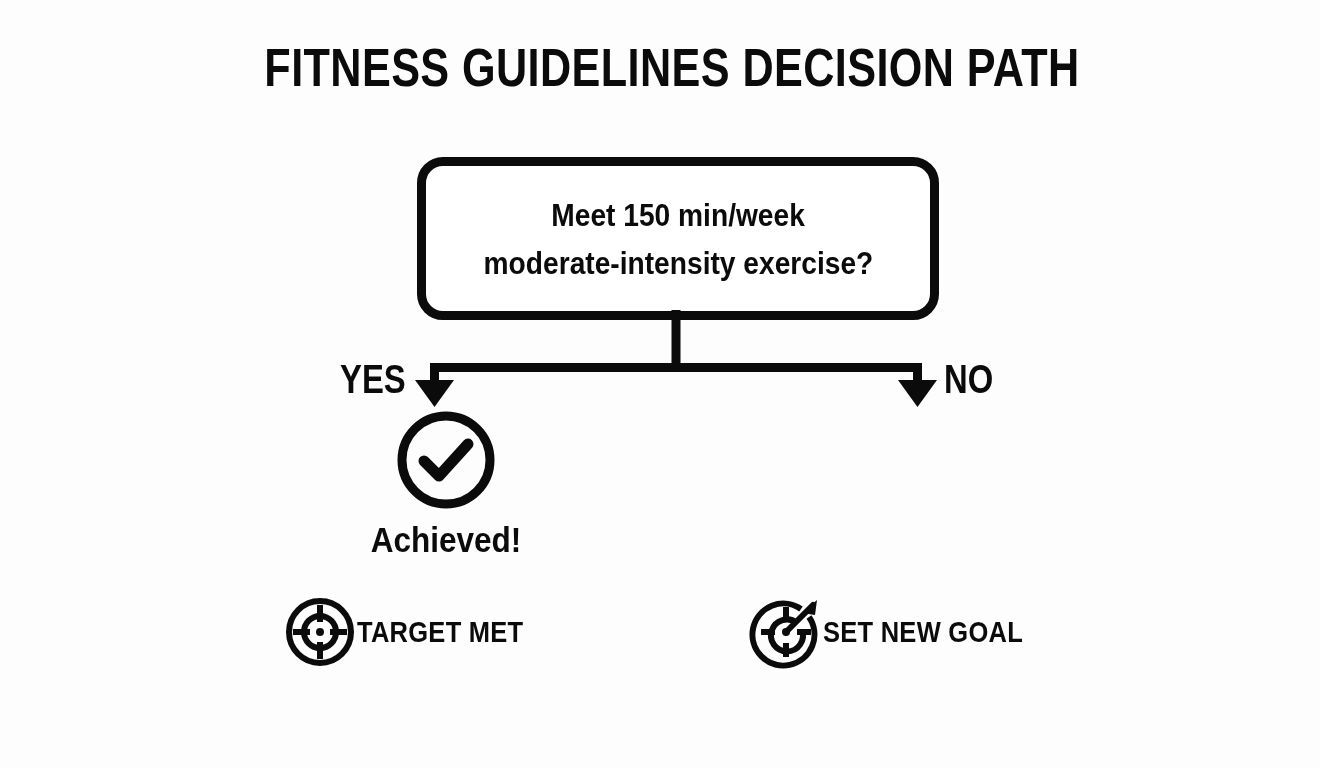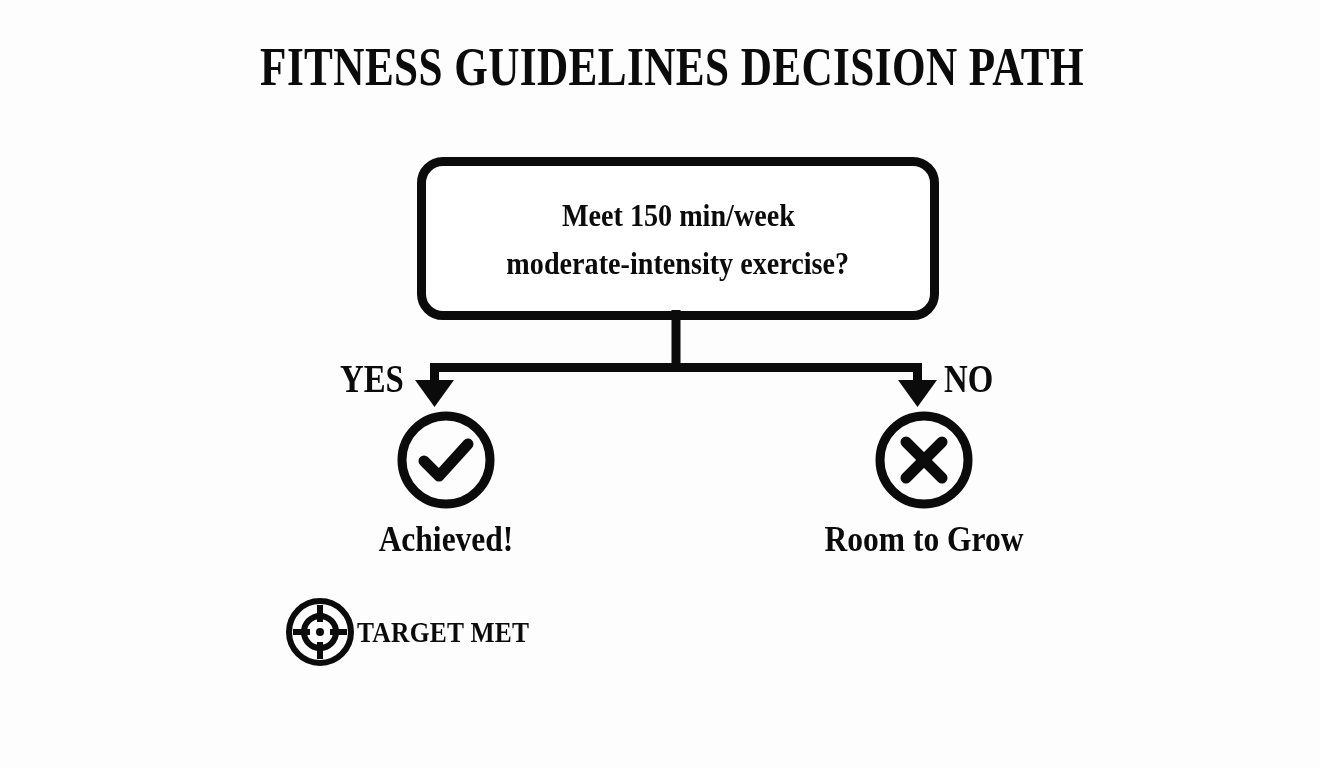--- a/index.html
+++ b/index.html
@@ -7,21 +7,21 @@
     margin: 0;
     padding: 0;
     background: #ffffff;
   }
   #canvas {
     position: relative;
     width: 1320px;
     height: 768px;
     background: #fdfdfd;
     overflow: hidden;
-    font-family: Liberation Serif, serif;
+    font-family: Liberation Sans, sans-serif;
     color: #0b0b0b;
   }
 
   
   #title {
     position: absolute;
     left: 0;
     top: 36px;
     width: 1344px;
     text-align: center;
@@ -152,36 +152,42 @@
   <div class="branch-label" id="label-no">NO</div>
 
   <div class="outcome" id="outcome-yes">
     <svg class="outcome-icon" width="104" height="104" viewBox="0 0 104 104">
       <circle cx="52" cy="52" r="44" fill="none" stroke="#0b0b0b" stroke-width="9"></circle>
       <polyline points="30,53 45,68 74,36" fill="none" stroke="#0b0b0b" stroke-width="11" stroke-linecap="round" stroke-linejoin="round"></polyline>
     </svg>
     <div class="outcome-label">Achieved!</div>
   </div>
 
-  <div class="outcome" id="outcome-no">
-    <svg class="outcome-icon" width="104" height="104" viewBox="0 0 104 104">
-      <circle cx="52" cy="52" r="44" fill="none" stroke="#0b0b0b" stroke-width="9"></circle>
-      <line x1="34" y1="34" x2="70" y2="70" stroke="#0b0b0b" stroke-width="11" stroke-linecap="round"></line>
-      <line x1="70" y1="34" x2="34" y2="70" stroke="#0b0b0b" stroke-width="11" stroke-linecap="round"></line>
-    </svg>
-    <div class="outcome-label">Room to Grow</div>
-  </div>
 
   <div class="chip" id="chip-target">
     <svg width="74" height="74" viewBox="0 0 74 74">
       <circle cx="37" cy="37" r="31" fill="none" stroke="#0b0b0b" stroke-width="6"></circle>
       <circle cx="37" cy="37" r="16" fill="none" stroke="#0b0b0b" stroke-width="6"></circle>
       <rect x="34" y="10" width="6" height="17" fill="#0b0b0b"></rect>
       <rect x="34" y="47" width="6" height="17" fill="#0b0b0b"></rect>
       <rect x="10" y="34" width="17" height="6" fill="#0b0b0b"></rect>
       <rect x="47" y="34" width="17" height="6" fill="#0b0b0b"></rect>
       <circle cx="37" cy="37" r="4" fill="#0b0b0b"></circle>
     </svg>
     <div class="chip-label">TARGET MET</div>
   </div>
 
+  <div class="chip" id="chip-goal">
+    <svg width="74" height="74" viewBox="0 0 74 74">
+      <path d="M 60 22 A 31 31 0 1 1 52 14" fill="none" stroke="#0b0b0b" stroke-width="6" stroke-linecap="butt"></path>
+      <path d="M 48 28 A 16 16 0 1 0 53 35" fill="none" stroke="#0b0b0b" stroke-width="6" stroke-linecap="butt"></path>
+      <rect x="34" y="12" width="6" height="14" fill="#0b0b0b"></rect>
+      <rect x="34" y="48" width="6" height="14" fill="#0b0b0b"></rect>
+      <rect x="12" y="34" width="14" height="6" fill="#0b0b0b"></rect>
+      <rect x="48" y="34" width="14" height="6" fill="#0b0b0b"></rect>
+      <circle cx="37" cy="37" r="4" fill="#0b0b0b"></circle>
+      <line x1="37" y1="37" x2="64" y2="10" stroke="#0b0b0b" stroke-width="6" stroke-linecap="round"></line>
+      <polygon points="68,5 66,20 53,18" fill="#0b0b0b"></polygon>
+    </svg>
+    <div class="chip-label">SET NEW GOAL</div>
+  </div>
 
 </div>
 
 </body></html>

